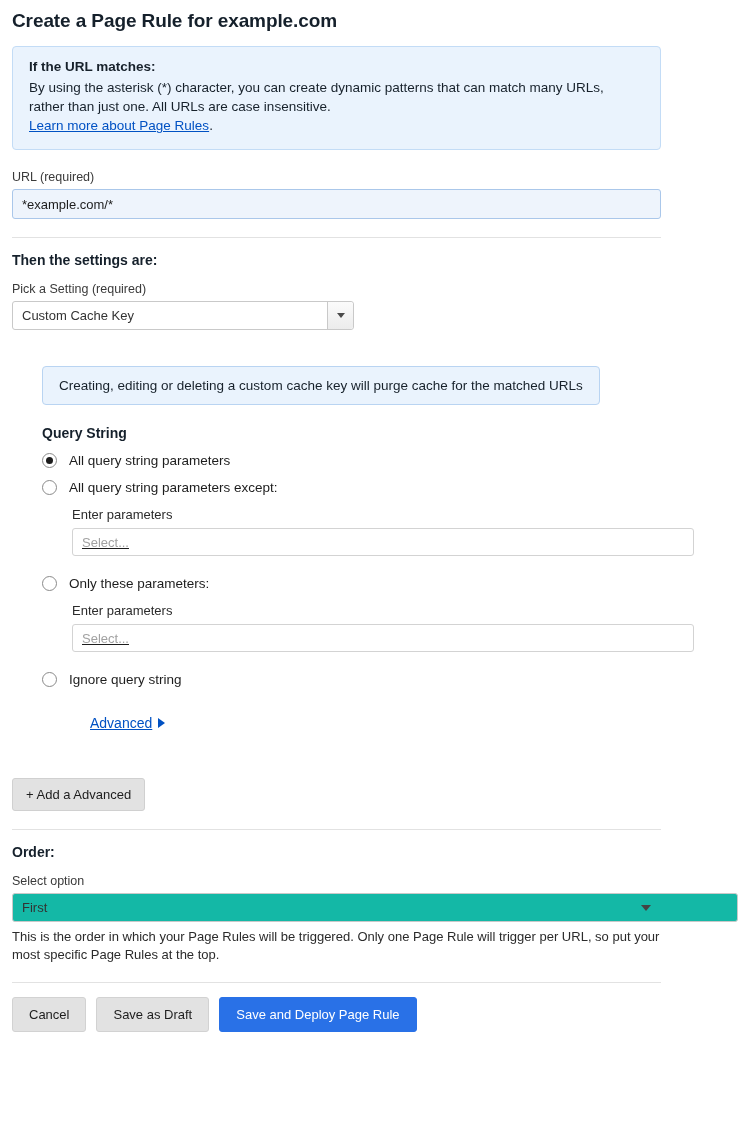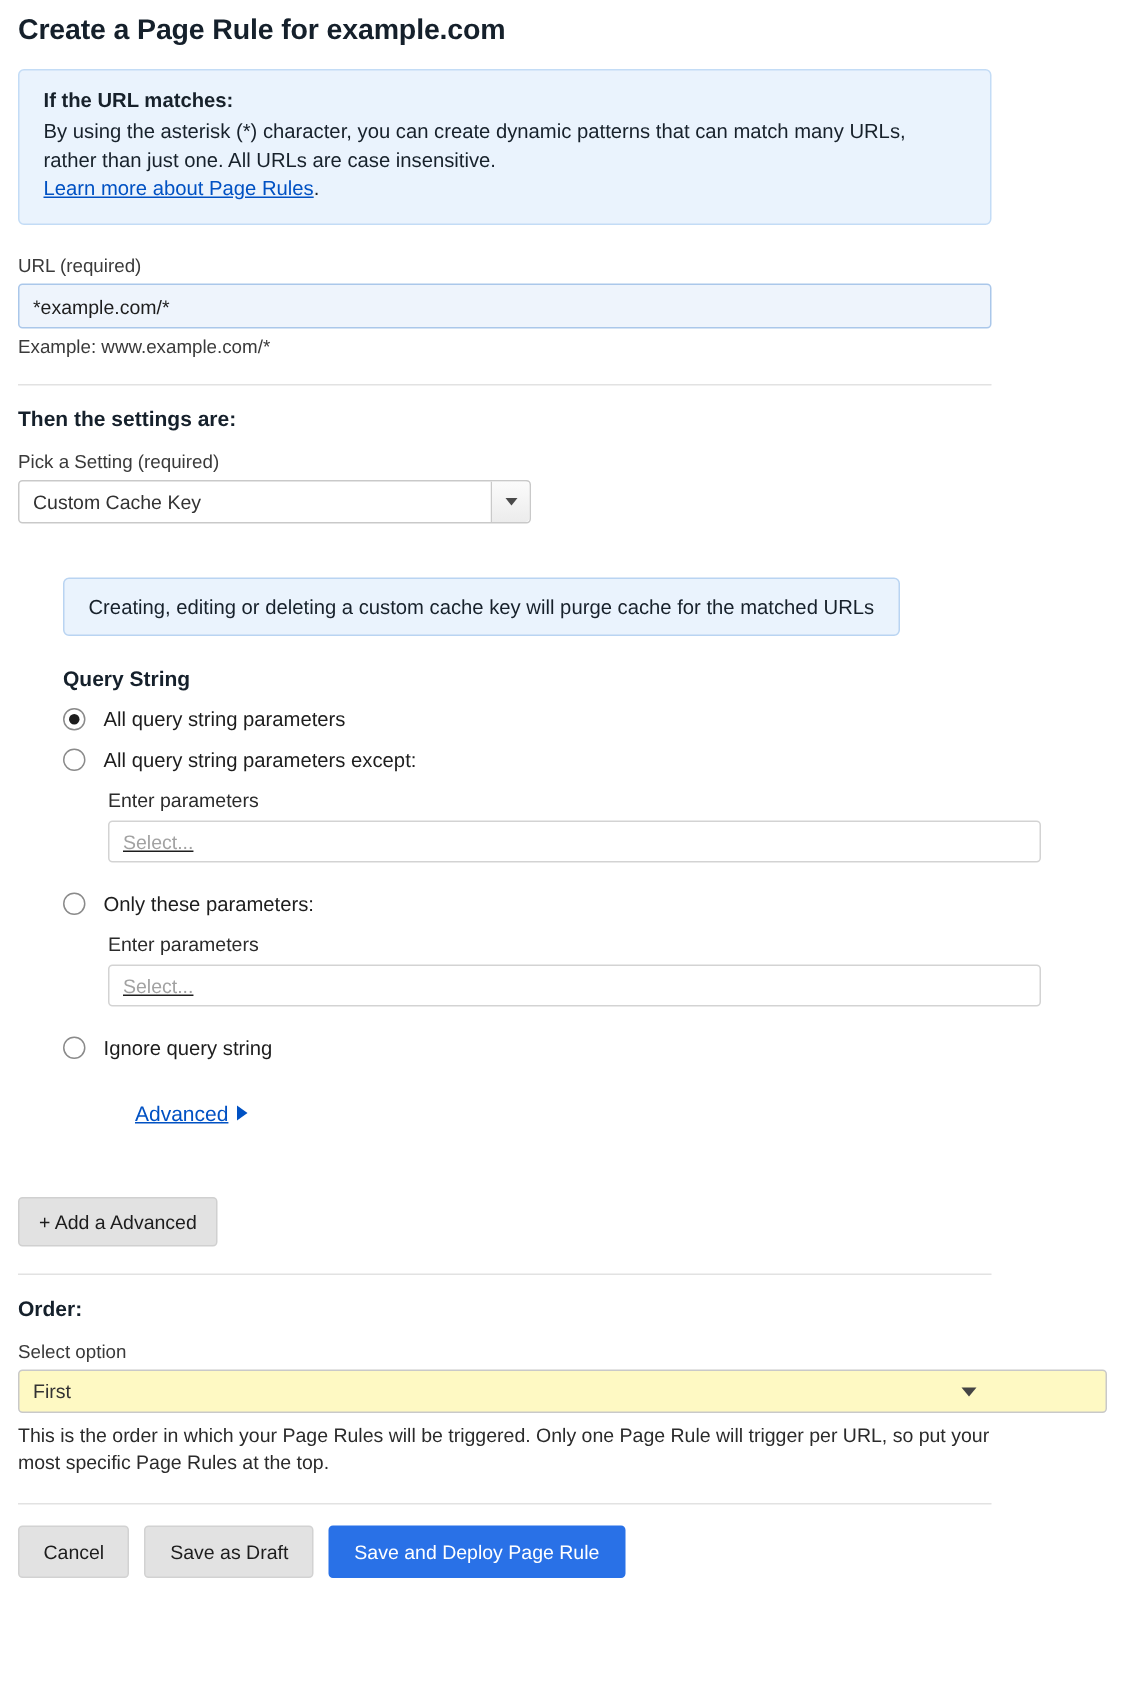--- a/index.html
+++ b/index.html
@@ -220,21 +220,21 @@
     color: #1d1d1d;
     padding: 8px 13px;
     font-family: "Liberation Sans", sans-serif;
     cursor: pointer;
   }
   .order-select {
     width: 726px;
     height: 29px;
     border: 1px solid #c9c9c9;
     border-radius: 3px;
-    background: #fef9c3;
+    background: #14b8a6;
     font-size: 13px;
     padding: 0 28px 0 9px;
     color: #333;
     font-family: "Liberation Sans", sans-serif;
     -webkit-appearance: none;
     appearance: none;
     outline: none;
   }
   .order-arrow {
     position: absolute;
@@ -294,21 +294,20 @@
   <div class="info-box">
     <div class="info-title">If the URL matches:</div>
     <div class="info-body">By using the asterisk (*) character, you can create dynamic patterns that can match many URLs, rather than just one. All URLs are case insensitive.</div>
     <div>
       <span class="info-link">Learn more about Page Rules</span><span class="info-body">.</span>
     </div>
   </div>
 
   <div class="field-label">URL (required)</div>
   <input class="url-input" type="text" value="*example.com/*" style="">
-  <div class="hint">Example: www.example.com/*</div>
 
   <hr class="divider">
 
   <div class="section-title">Then the settings are:</div>
 
   <div class="field-label">Pick a Setting (required)</div>
   <div class="select-wrap">
     <select class="setting-select">
       <option>Custom Cache Key</option>
     </select>

